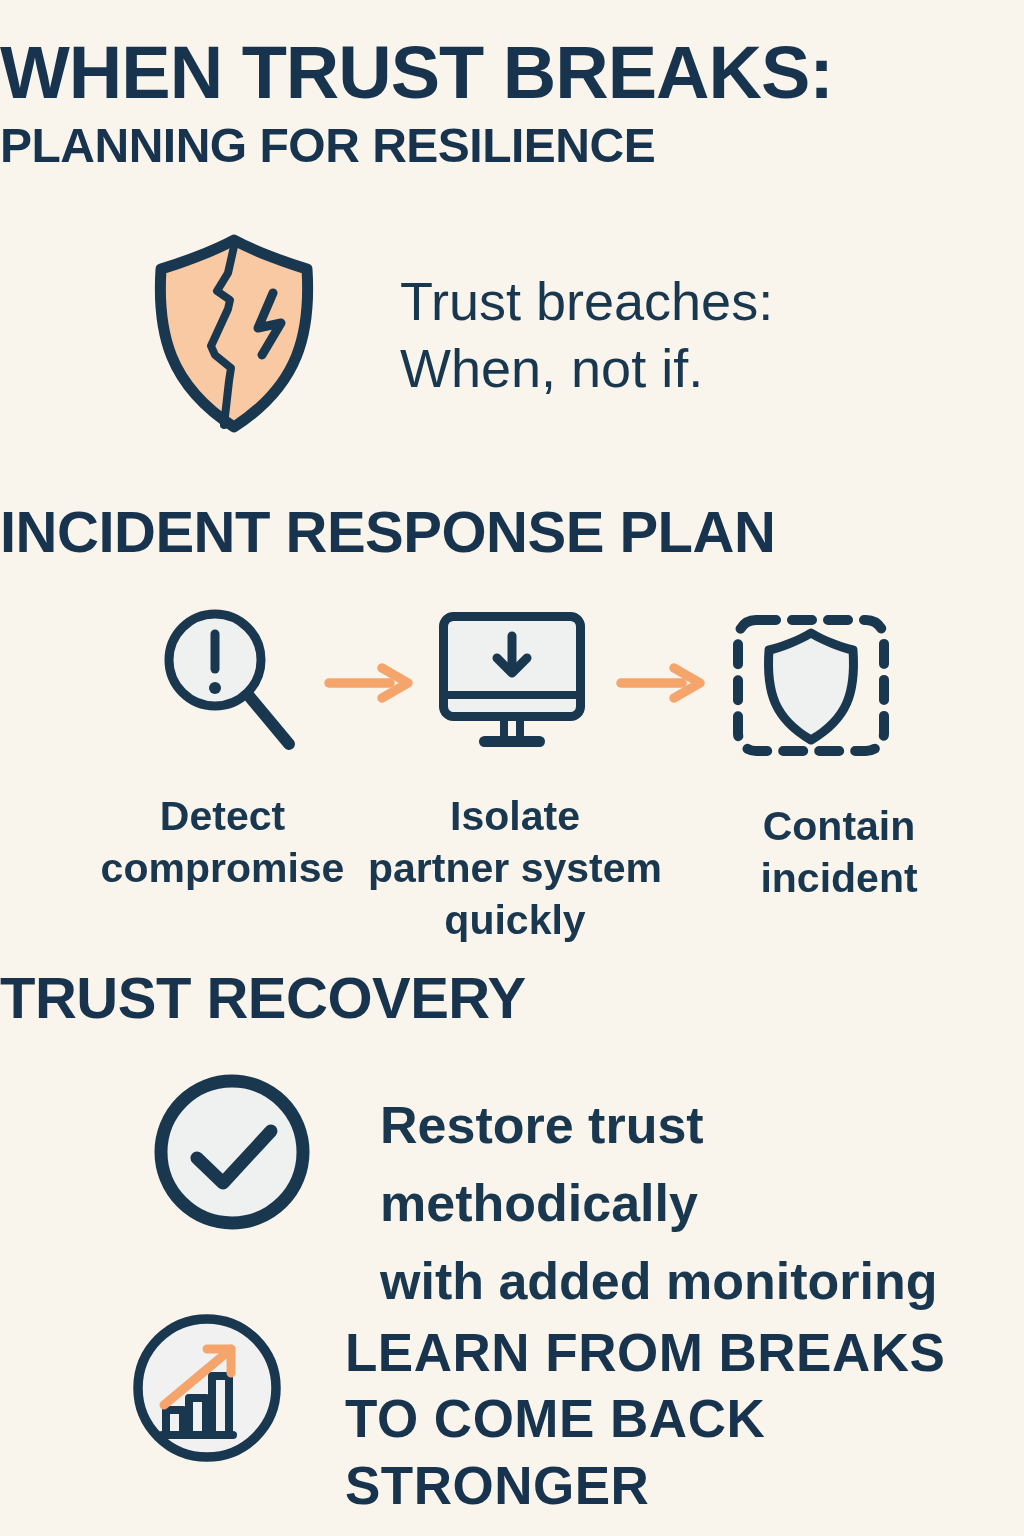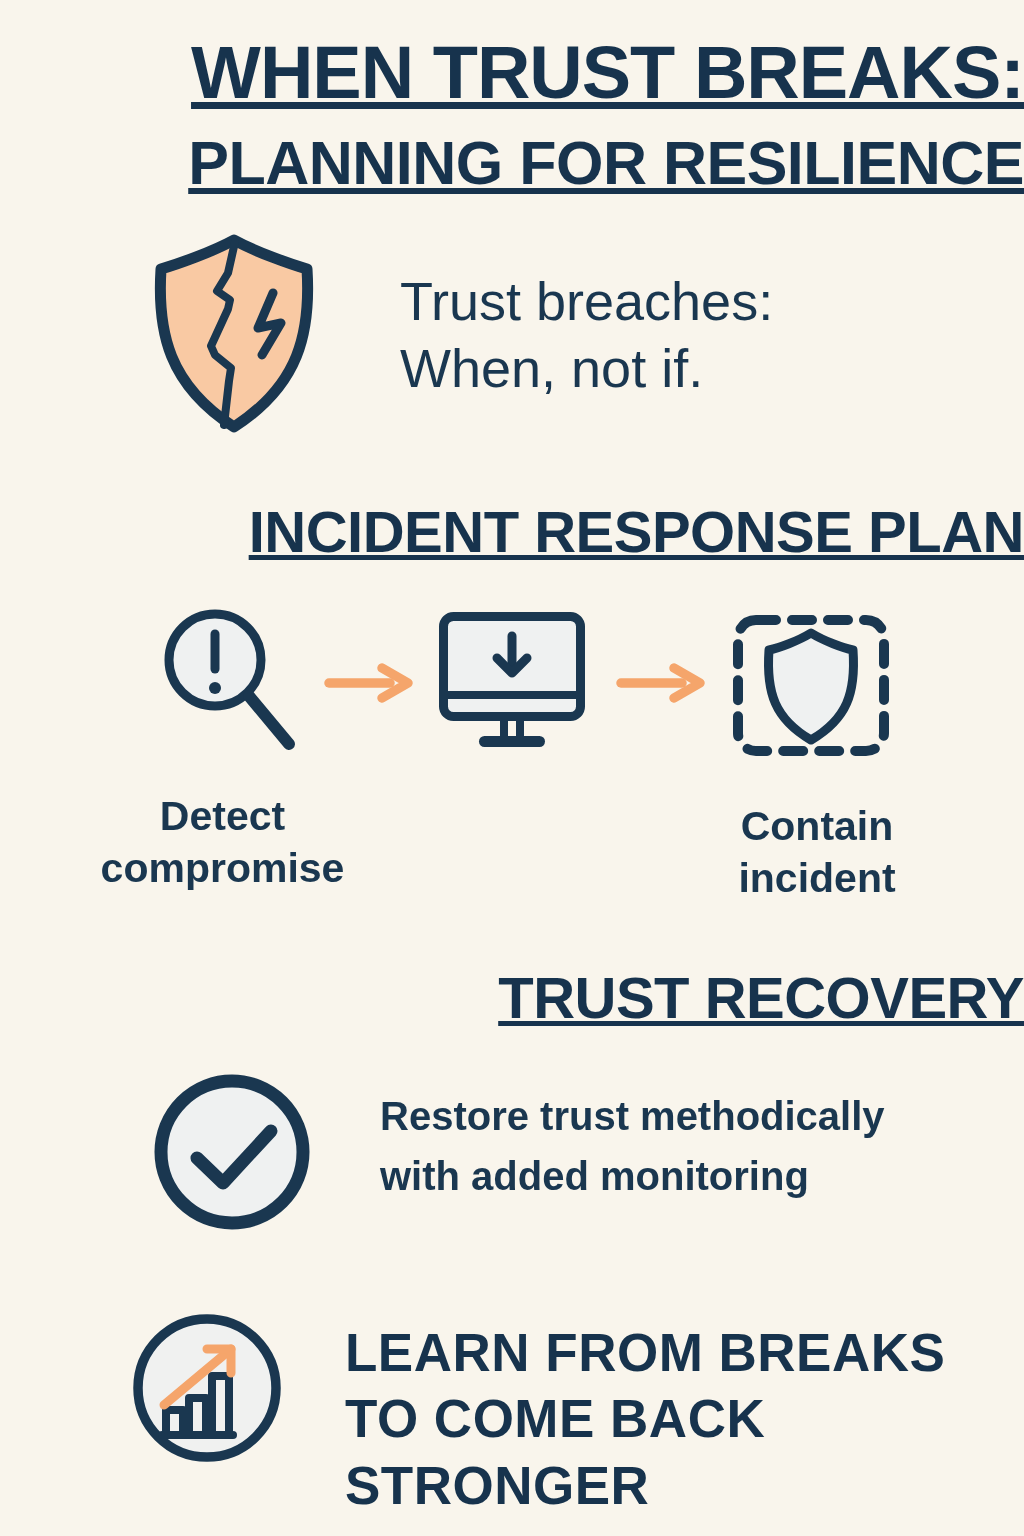--- a/index.html
+++ b/index.html
@@ -5,41 +5,41 @@
 <style>
   html,body { margin:0; padding:0; background:#d8d4cb; }
   .poster {
     position:relative; width:1024px; height:1536px; margin:0 auto;
     background:#F9F5EC; overflow:hidden;
     font-family:"Liberation Sans", sans-serif;
     color:#1A3750;
   }
   .abs { position:absolute; }
   .preline { white-space:pre-line; }
-  .center { text-align:right; width:100%; left:0;text-decoration:underline; }
+  .center { text-align:left; width:100%; left:0; }
 
   .main-title {
     top:30px; font-size:74px; font-weight:800; letter-spacing:-1px;
     color:#17334D;
   }
   .subtitle {
-    top:128px; font-size:61px; font-weight:700; letter-spacing:-0.5px;
+    top:118px; font-size:48px; font-weight:700; letter-spacing:-0.5px;
     color:#17334D;
   }
   .section-heading {
     font-size:58px; font-weight:800; letter-spacing:-0.5px; color:#17334D;
   }
   .intro-text {
     left:400px; top:268px; font-size:54px; font-weight:500; line-height:1.24;
   }
   .step-label {
     top:770px; font-size:41px; font-weight:700; line-height:1.27; text-align:center;margin-top:20px;
   }
   .recovery-text {
-    left:380px; top:1086px; font-size:40px; font-weight:700; line-height:1.5;
+    left:380px; top:1086px; font-size:52px; font-weight:700; line-height:1.5;
   }
   .conclusion-text {
     left:345px; top:1320px; font-size:53px; font-weight:800; line-height:1.25;
     letter-spacing:0.5px; color:#17334D;
   }
   svg { display:block; }
 </style>
 </head>
 <body>
 
@@ -97,21 +97,24 @@
 
   <span class="abs" style="left:731px; top:613px;">
     <svg width="160" height="145" viewBox="0 0 160 145">
       <rect x="7" y="7" width="146" height="131" rx="18" fill="none" stroke="#1A3750" stroke-width="10" stroke-dasharray="20 16" stroke-linecap="round"></rect>
       <path d="M80 20 C 93 28 112 35 122 37 C 125 80 116 106 80 127 C 44 106 35 80 38 37 C 48 35 67 28 80 20 Z" fill="#EFF1F1" stroke="#1A3750" stroke-width="9" stroke-linejoin="round"></path>
     </svg>
   </span>
 
   <div class="abs preline step-label" style="left:85px; width:275px;">Detect
 compromise</div>
-  <div class="abs preline step-label" style="left:702px; width:230px; top:780px;text-align:center;">Contain
+  <div class="abs preline step-label" style="left:355px; width:320px;">Isolate
+partner system
+quickly</div>
+  <div class="abs preline step-label" style="left:724px; width:230px; top:780px;text-align:center;">Contain
 incident</div>
 
   <div class="abs center section-heading" style="top:964px;">TRUST RECOVERY</div>
 
   <span class="abs" style="left:152px; top:1072px;">
     <svg width="160" height="160" viewBox="0 0 160 160">
       <circle cx="80" cy="80" r="71" fill="#EFF1F1" stroke="#1A3750" stroke-width="13"></circle>
       <polyline points="45,86 71,111 119,59" fill="none" stroke="#1A3750" stroke-width="13" stroke-linejoin="round" stroke-linecap="round"></polyline>
     </svg>
   </span>

